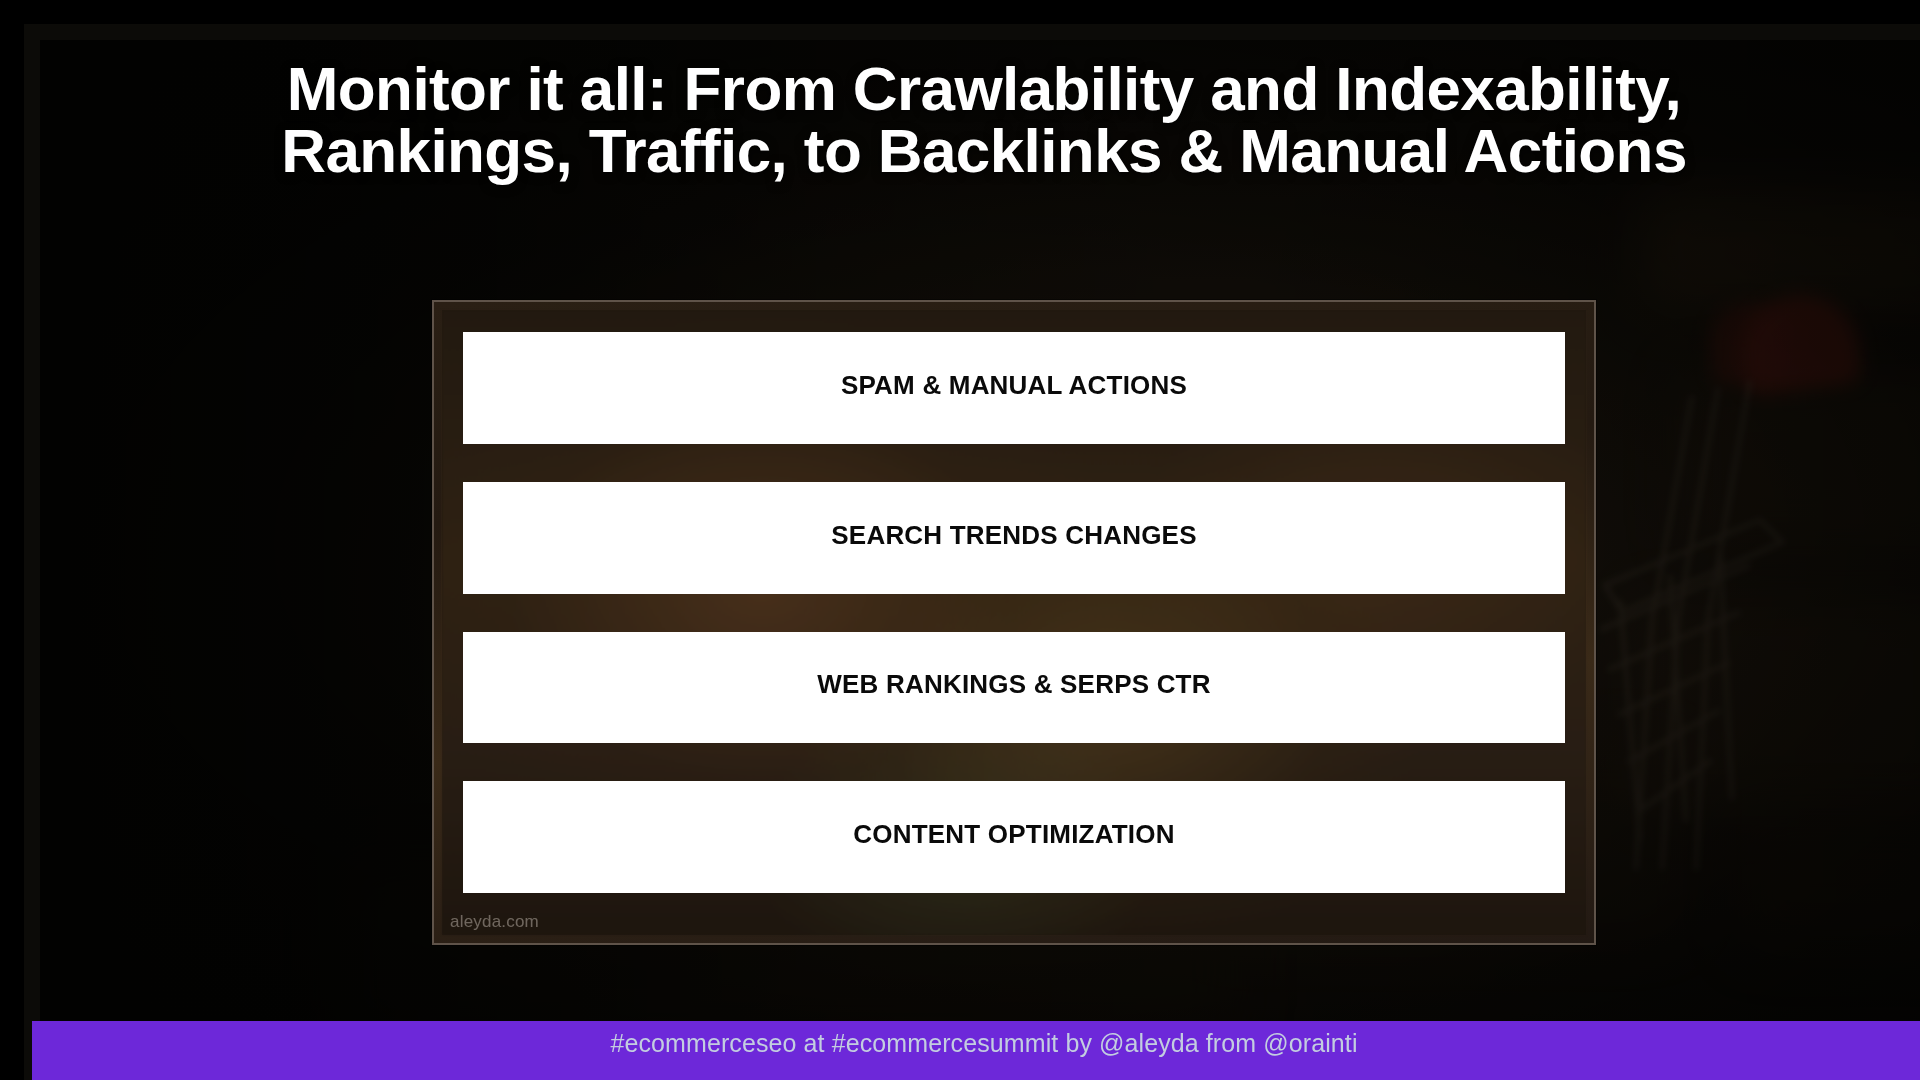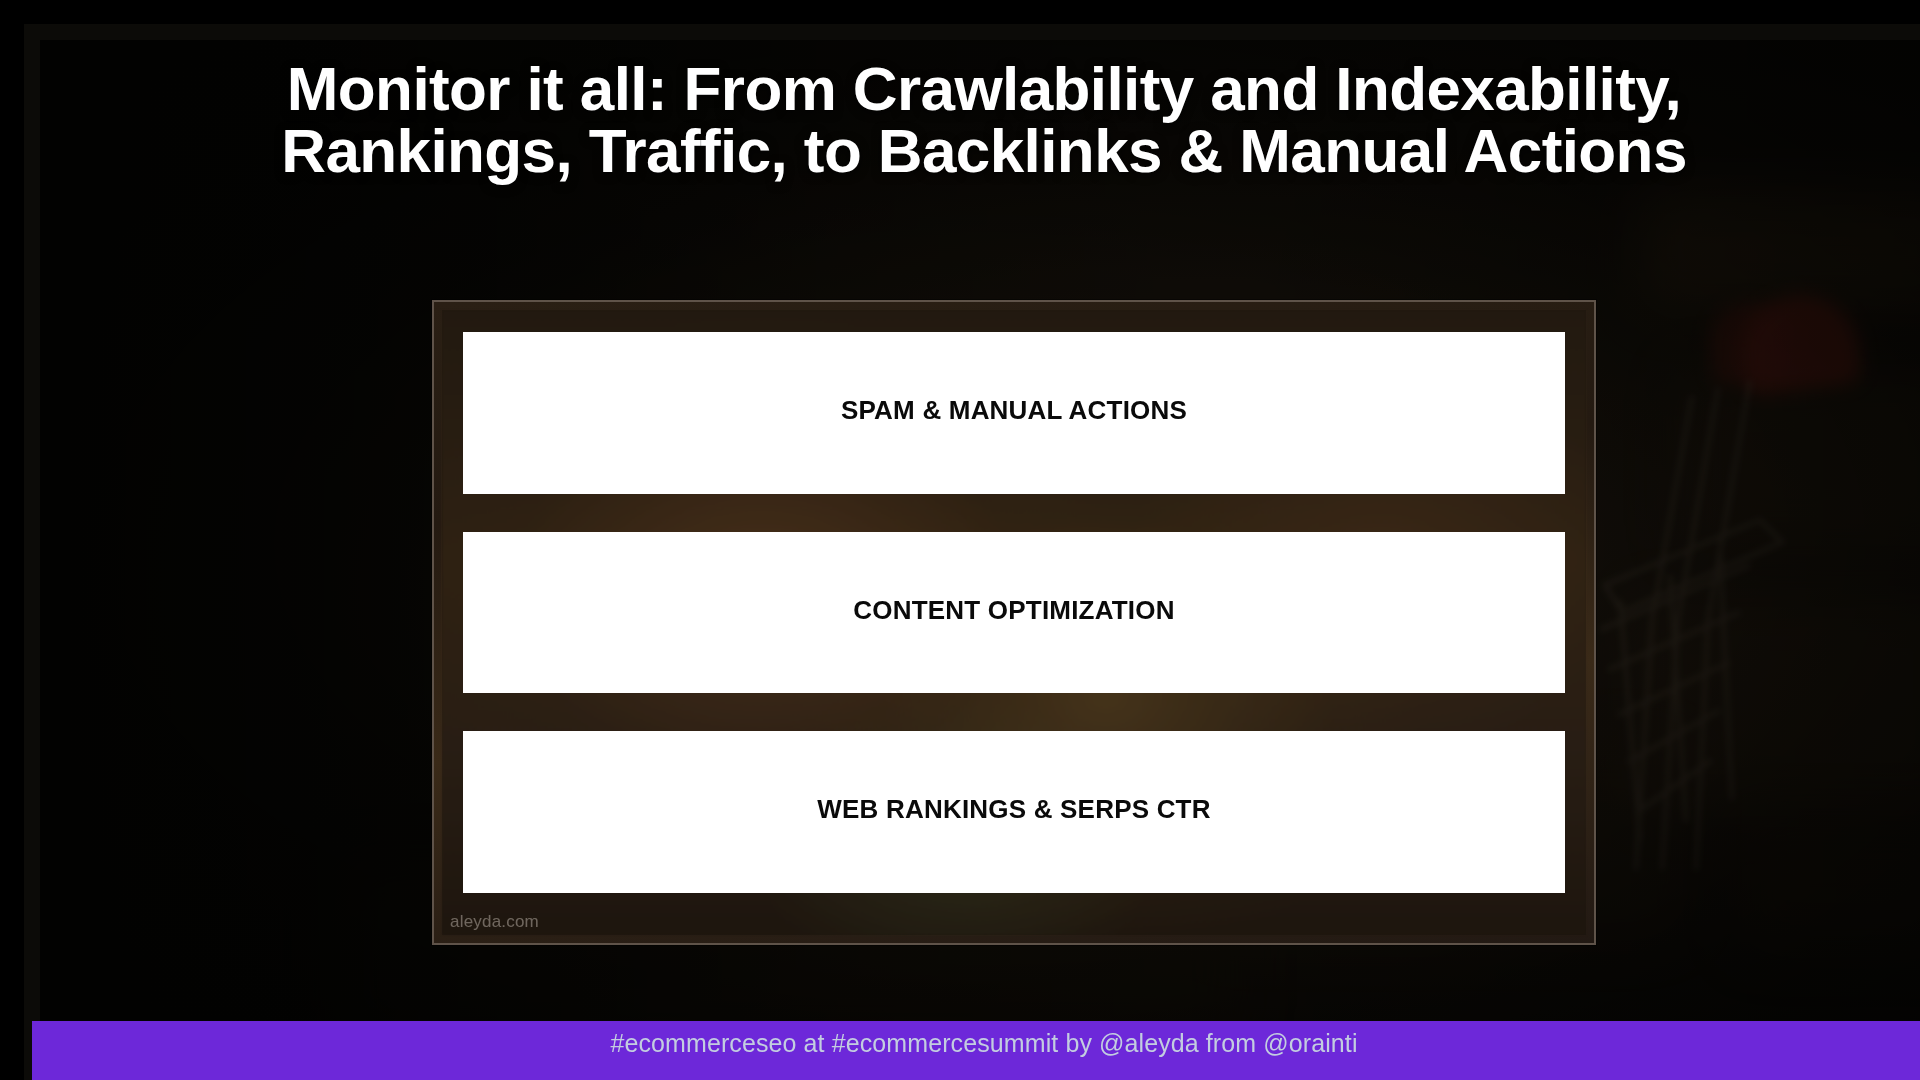--- a/index.html
+++ b/index.html
@@ -224,24 +224,27 @@
 
   <div class="meme-frame">
     <div class="meme-photo"></div>
     <div class="meme-photo-dark"></div>
 
     <div class="bars">
       <div class="bar">
         <span class="bar-label">SPAM &amp; MANUAL ACTIONS</span>
       </div>
       <div class="bar">
+        <span class="bar-label">SEARCH TRENDS CHANGES</span>
+      </div>
+      <div class="bar">
+        <span class="bar-label">WEB RANKINGS &amp; SERPS CTR</span>
+      </div>
+      <div class="bar">
         <span class="bar-label">CONTENT OPTIMIZATION</span>
-      </div>
-      <div class="bar">
-        <span class="bar-label">WEB RANKINGS &amp; SERPS CTR</span>
       </div>
     </div>
 
     <div class="watermark">aleyda.com</div>
   </div>
 
   <div class="footer">
     <span class="footer-text">#ecommerceseo at #ecommercesummit by @aleyda from @orainti</span>
   </div>
 

